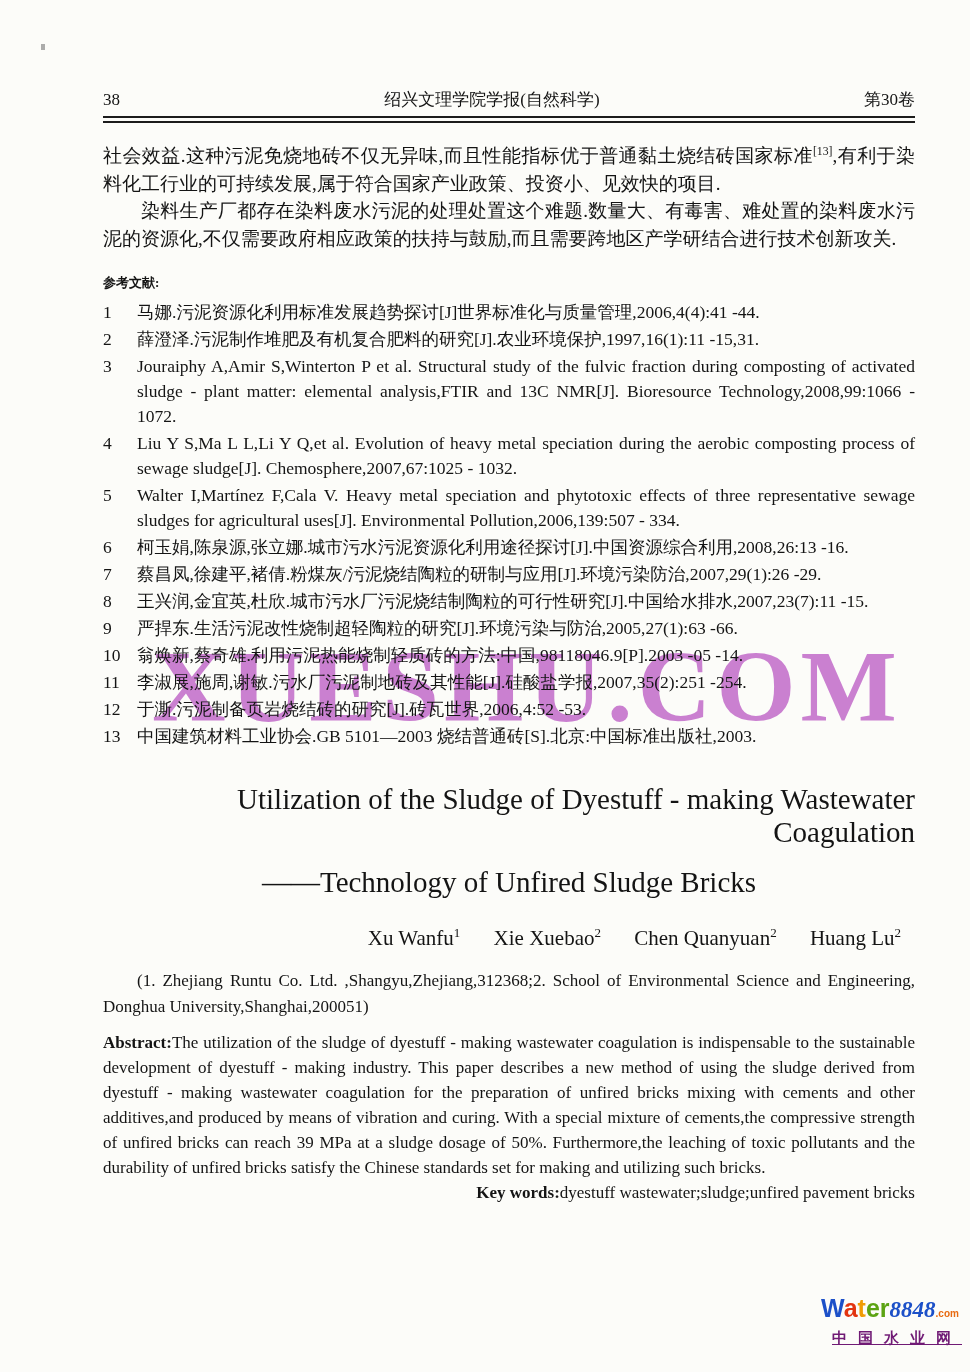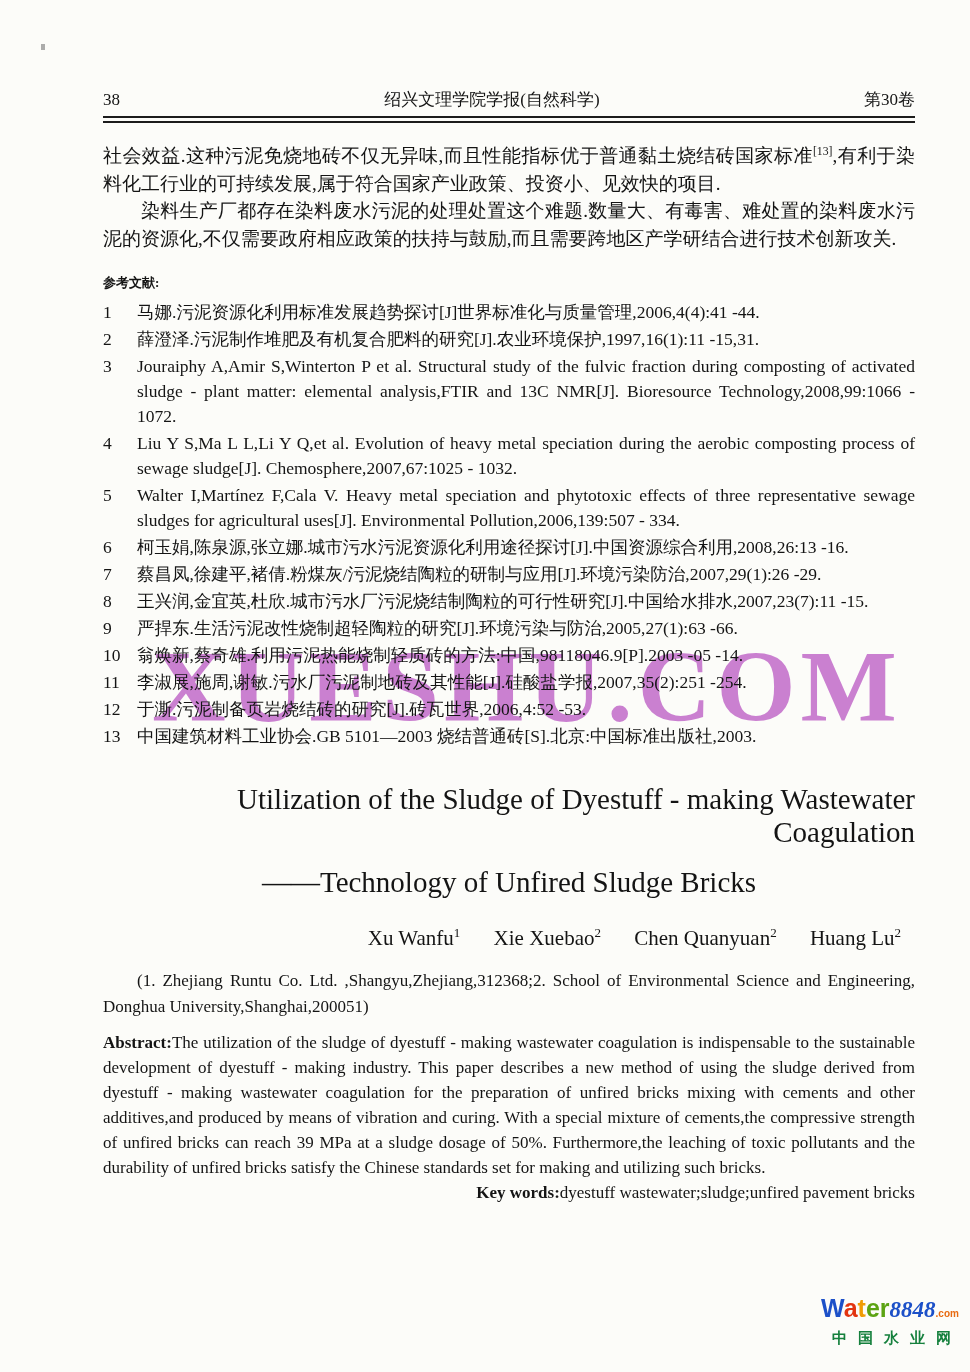--- a/index.html
+++ b/index.html
@@ -143,16 +143,16 @@
     <p class="affil">(1. Zhejiang Runtu Co. Ltd. ,Shangyu,Zhejiang,312368;2. School of Environmental Science and Engineering, Donghua University,Shanghai,200051)</p>
 
     <p class="abstract"><span class="lbl">Abstract:</span><span>The utilization of the sludge of dyestuff - making wastewater coagulation is indispensable to the sustainable development of dyestuff - making industry. This paper describes a new method of using the sludge derived from dyestuff - making wastewater coagulation for the preparation of unfired bricks mixing with cements and other additives,and produced by means of vibration and curing. With a special mixture of cements,the compressive strength of unfired bricks can reach 39 MPa at a sludge dosage of 50%. Furthermore,the leaching of toxic pollutants and the durability of unfired bricks satisfy the Chinese standards set for making and utilizing such bricks.</span></p>
 
     <p class="keywords"><span class="lbl">Key words:</span><span>dyestuff wastewater;sludge;unfired pavement bricks</span></p>
 
   </div>
 
   <div class="logo">
     <div class="logo-line1"><span style="color: rgb(28, 80, 200);">W</span><span style="color: rgb(226, 52, 16);">a</span><span style="color: rgb(240, 156, 5);">t</span><span style="color: rgb(92, 163, 19);">e</span><span style="color: rgb(92, 163, 19);">r</span><span class="logo-num" style="color: rgb(28, 80, 200);">8848</span><span class="logo-dotcom" style="color: rgb(232, 106, 16);">.com</span></div>
-    <div class="logo-line2" style="color: #15803d;">中国水业网</div>
+    <div class="logo-line2" style="color: #701a75; text-decoration: underline;">中国水业网</div>
   </div>
 
 </div>
 
 </body></html>

